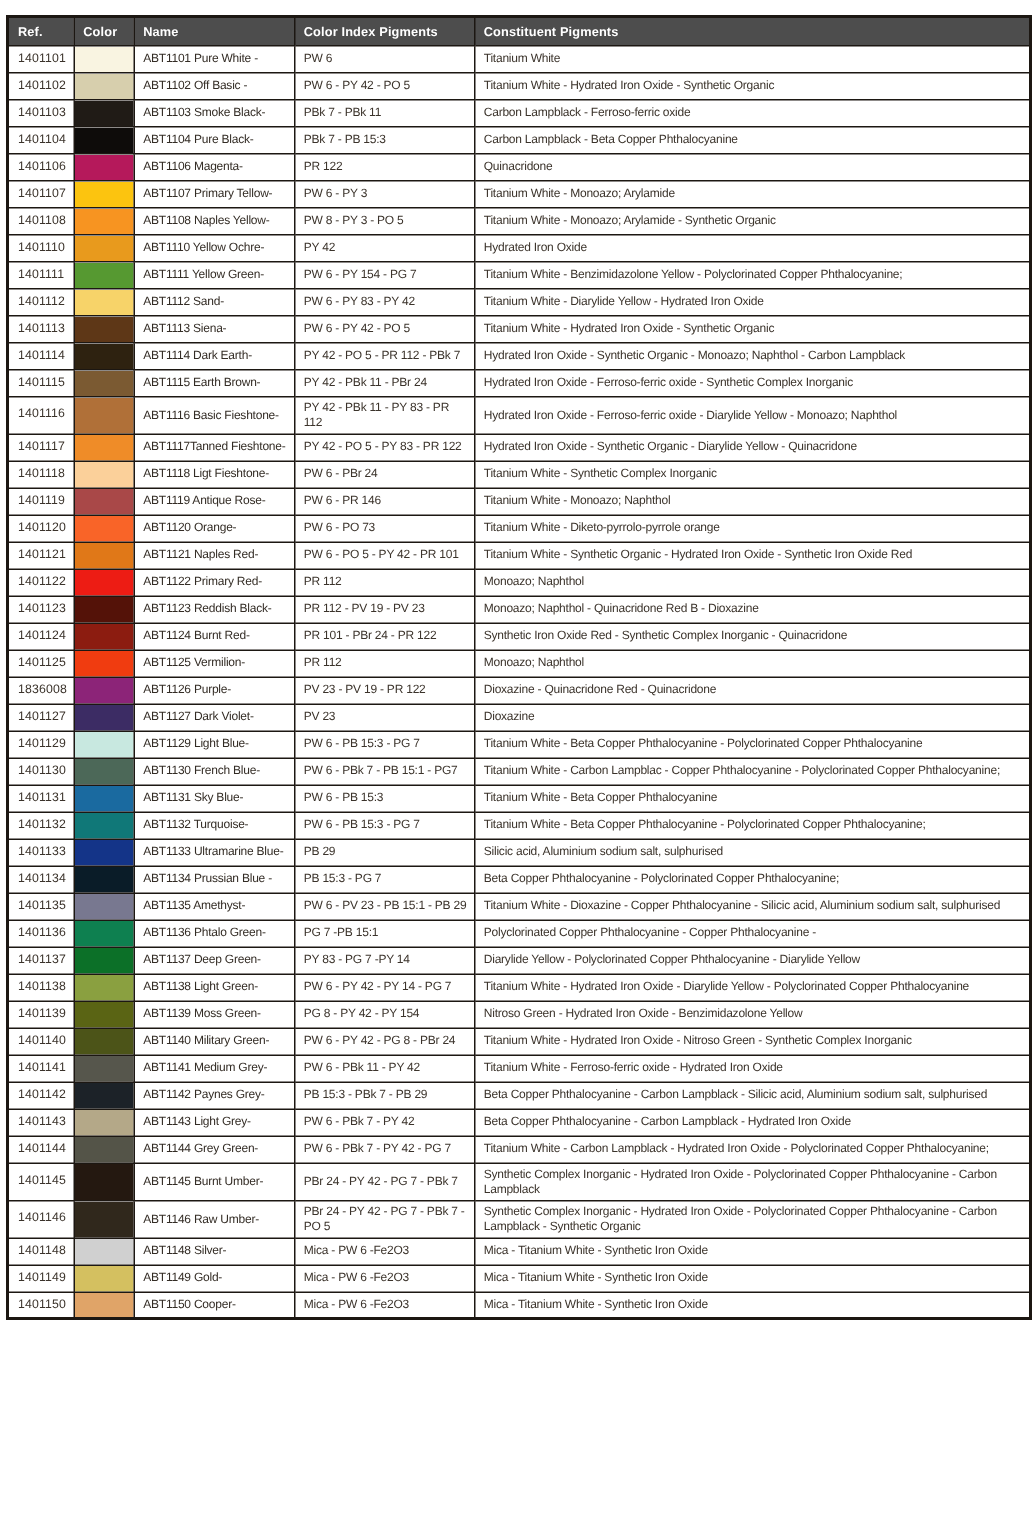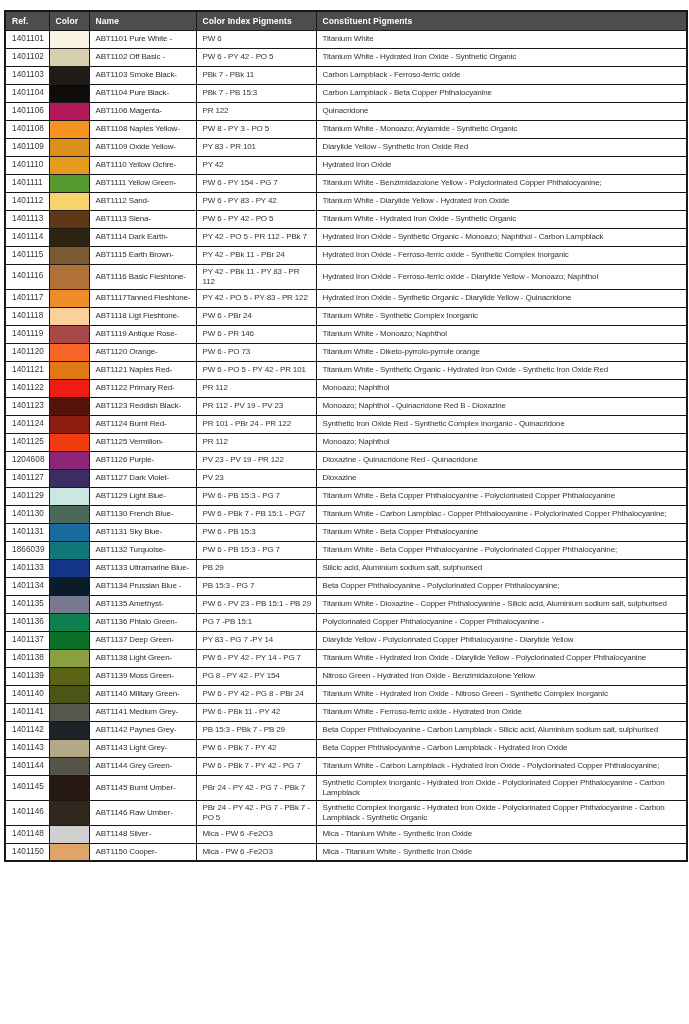--- a/index.html
+++ b/index.html
@@ -102,34 +102,34 @@
     <td class="const-cell">Carbon Lampblack -  Beta Copper Phthalocyanine</td>
   </tr>
         <tr>
     <td class="ref-cell">1401106</td>
     <td class="swatch-cell" style="background-color: rgb(181, 25, 91);"></td>
     <td class="name-cell">ABT1106 Magenta-</td>
     <td class="index-cell">PR 122</td>
     <td class="const-cell">Quinacridone</td>
   </tr>
         <tr>
+    <td class="ref-cell">1401107</td>
+    <td class="swatch-cell" style="background-color: rgb(252, 196, 15);"></td>
+    <td class="name-cell">ABT1107 Primary Tellow-</td>
+    <td class="index-cell">PW 6 - PY 3</td>
+    <td class="const-cell">Titanium White - Monoazo; Arylamide</td>
+  </tr>
+        <tr>
     <td class="ref-cell">1401108</td>
     <td class="swatch-cell" style="background-color: rgb(247, 148, 33);"></td>
     <td class="name-cell">ABT1108 Naples Yellow-</td>
     <td class="index-cell">PW 8 - PY 3 - PO 5</td>
     <td class="const-cell">Titanium White - Monoazo; Arylamide -  Synthetic Organic</td>
   </tr>
         <tr>
-    <td class="ref-cell">1401109</td>
-    <td class="swatch-cell" style="background-color: rgb(222, 143, 25);"></td>
-    <td class="name-cell">ABT1109 Oxide Yellow-</td>
-    <td class="index-cell">PY 83 - PR 101</td>
-    <td class="const-cell">Diarylide Yellow - Synthetic Iron Oxide Red</td>
-  </tr>
-        <tr>
     <td class="ref-cell">1401110</td>
     <td class="swatch-cell" style="background-color: rgb(232, 154, 29);"></td>
     <td class="name-cell">ABT1110 Yellow Ochre-</td>
     <td class="index-cell">PY 42</td>
     <td class="const-cell">Hydrated Iron Oxide</td>
   </tr>
         <tr>
     <td class="ref-cell">1401111</td>
     <td class="swatch-cell" style="background-color: rgb(86, 153, 49);"></td>
     <td class="name-cell">ABT1111 Yellow Green-</td>
@@ -228,21 +228,21 @@
     <td class="const-cell">Synthetic Iron Oxide Red -  Synthetic Complex Inorganic - Quinacridone</td>
   </tr>
         <tr>
     <td class="ref-cell">1401125</td>
     <td class="swatch-cell" style="background-color: rgb(240, 60, 16);"></td>
     <td class="name-cell">ABT1125 Vermilion-</td>
     <td class="index-cell">PR 112</td>
     <td class="const-cell">Monoazo; Naphthol</td>
   </tr>
         <tr>
-    <td class="ref-cell">1204608</td>
+    <td class="ref-cell">1836008</td>
     <td class="swatch-cell" style="background-color: rgb(140, 36, 120);"></td>
     <td class="name-cell">ABT1126 Purple-</td>
     <td class="index-cell">PV 23 - PV 19 - PR 122</td>
     <td class="const-cell">Dioxazine -  Quinacridone Red - Quinacridone</td>
   </tr>
         <tr>
     <td class="ref-cell">1401127</td>
     <td class="swatch-cell" style="background-color: rgb(60, 44, 100);"></td>
     <td class="name-cell">ABT1127 Dark Violet-</td>
     <td class="index-cell">PV 23</td>
@@ -263,21 +263,21 @@
     <td class="const-cell">Titanium White -  Carbon Lampblac - Copper Phthalocyanine -  Polyclorinated Copper Phthalocyanine;</td>
   </tr>
         <tr>
     <td class="ref-cell">1401131</td>
     <td class="swatch-cell" style="background-color: rgb(26, 106, 160);"></td>
     <td class="name-cell">ABT1131 Sky Blue-</td>
     <td class="index-cell">PW 6 - PB 15:3</td>
     <td class="const-cell">Titanium White - Beta Copper Phthalocyanine</td>
   </tr>
         <tr>
-    <td class="ref-cell">1866039</td>
+    <td class="ref-cell">1401132</td>
     <td class="swatch-cell" style="background-color: rgb(16, 120, 120);"></td>
     <td class="name-cell">ABT1132 Turquoise-</td>
     <td class="index-cell">PW 6 - PB 15:3 - PG 7</td>
     <td class="const-cell">Titanium White - Beta Copper Phthalocyanine -  Polyclorinated Copper Phthalocyanine;</td>
   </tr>
         <tr>
     <td class="ref-cell">1401133</td>
     <td class="swatch-cell" style="background-color: rgb(20, 52, 136);"></td>
     <td class="name-cell">ABT1133 Ultramarine Blue-</td>
     <td class="index-cell">PB 29</td>
@@ -375,20 +375,27 @@
     <td class="const-cell">Synthetic Complex Inorganic - Hydrated Iron Oxide - Polyclorinated Copper Phthalocyanine - Carbon Lampblack - Synthetic Organic</td>
   </tr>
         <tr>
     <td class="ref-cell">1401148</td>
     <td class="swatch-cell" style="background-color: rgb(208, 208, 208);"></td>
     <td class="name-cell">ABT1148 Silver-</td>
     <td class="index-cell">Mica - PW 6 -Fe2O3</td>
     <td class="const-cell">Mica - Titanium White - Synthetic Iron Oxide</td>
   </tr>
         <tr>
+    <td class="ref-cell">1401149</td>
+    <td class="swatch-cell" style="background-color: rgb(212, 192, 96);"></td>
+    <td class="name-cell">ABT1149 Gold-</td>
+    <td class="index-cell">Mica - PW 6 -Fe2O3</td>
+    <td class="const-cell">Mica - Titanium White - Synthetic Iron Oxide</td>
+  </tr>
+        <tr>
     <td class="ref-cell">1401150</td>
     <td class="swatch-cell" style="background-color: rgb(224, 164, 104);"></td>
     <td class="name-cell">ABT1150 Cooper-</td>
     <td class="index-cell">Mica - PW 6 -Fe2O3</td>
     <td class="const-cell">Mica - Titanium White - Synthetic Iron Oxide</td>
   </tr>
       </tbody>
   </table>
 </div>
 

